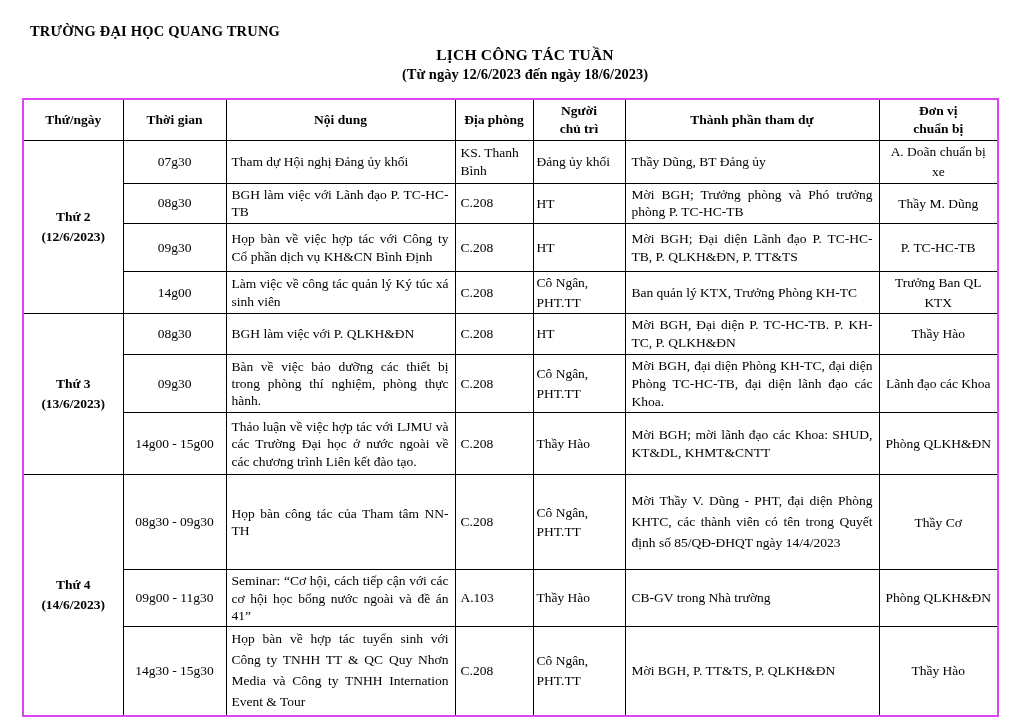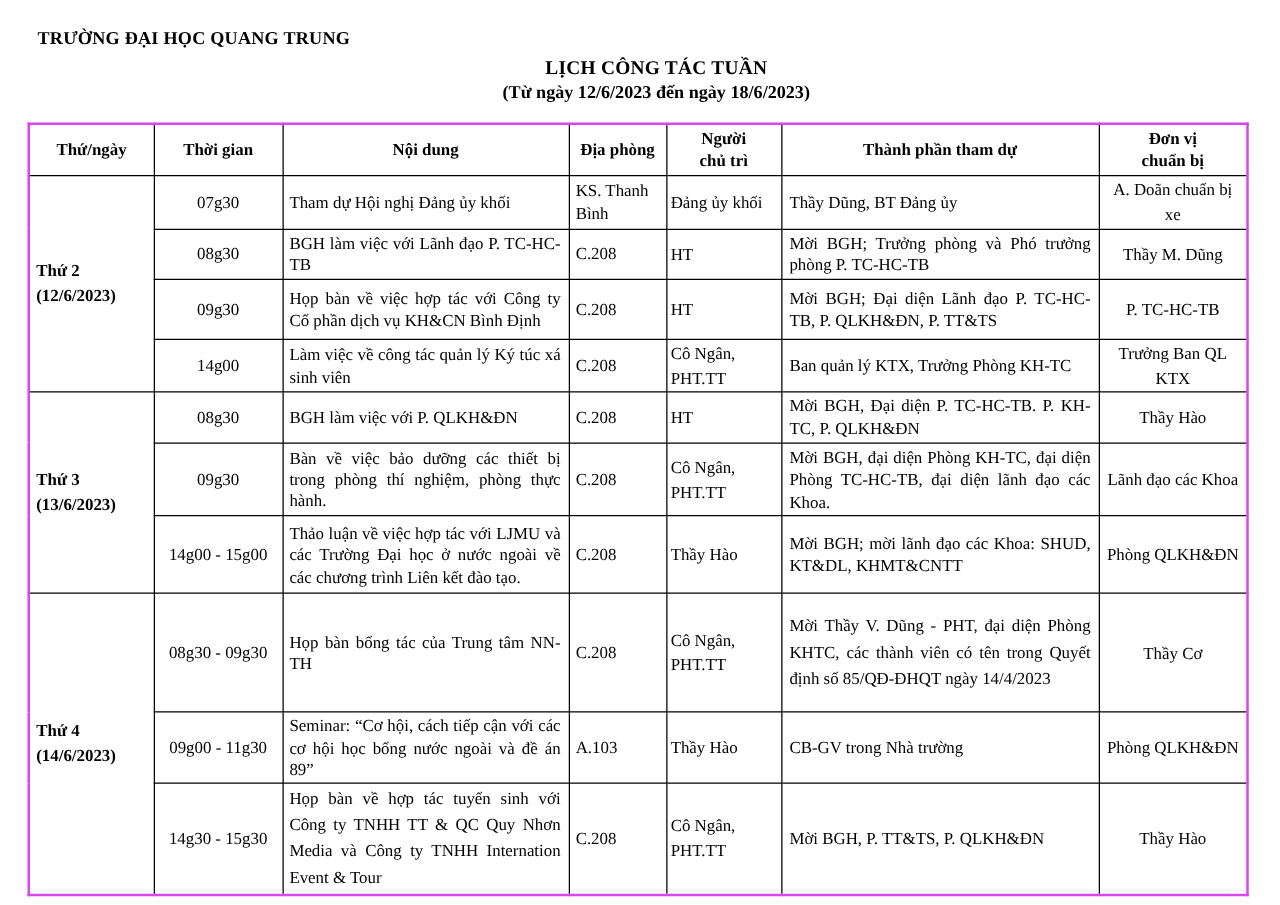--- a/index.html
+++ b/index.html
@@ -42,20 +42,21 @@
   }
   .schedule th {
     font-weight: bold;
     text-align: center;
     white-space: pre-line;
     line-height: 1.35;
     padding: 2px 2px;
   }
   td.day-cell {
     font-weight: bold;
+    text-align: center;
     white-space: pre-line;
     line-height: 1.5;
   }
   td.time-cell { text-align: center; }
   td.content-cell {
     text-align: justify;
     line-height: 1.28;
     padding: 2px 6px 2px 5px;
     font-family: Liberation Serif, serif;
   }
@@ -160,29 +161,29 @@
       <td class="location-cell">C.208</td>
       <td class="chair-cell">Thầy Hào</td>
       <td class="participants-cell">Mời BGH; mời lãnh đạo các Khoa: SHUD, KT&amp;DL, KHMT&amp;CNTT</td>
       <td class="preparer-cell">Phòng QLKH&amp;ĐN</td>
     </tr>
 
     <tr style="height:95px">
       <td class="day-cell" rowspan="3">Thứ 4
 (14/6/2023)</td>
       <td class="time-cell">08g30 - 09g30</td>
-      <td class="content-cell">Họp bàn bổng tác của Trung tâm NN-TH</td>
+      <td class="content-cell">Họp bàn công tác của Tham tâm NN-TH</td>
       <td class="location-cell">C.208</td>
       <td class="chair-cell">Cô Ngân, PHT.TT</td>
       <td class="participants-cell lh-tall">Mời Thầy V. Dũng - PHT, đại diện Phòng KHTC, các thành viên có tên trong Quyết định số 85/QĐ-ĐHQT ngày 14/4/2023</td>
       <td class="preparer-cell">Thầy Cơ</td>
     </tr>
     <tr style="height:55px">
       <td class="time-cell">09g00 - 11g30</td>
-      <td class="content-cell">Seminar: “Cơ hội, cách tiếp cận với các cơ hội học bổng nước ngoài và đề án 89”</td>
+      <td class="content-cell">Seminar: “Cơ hội, cách tiếp cận với các cơ hội học bổng nước ngoài và đề án 41”</td>
       <td class="location-cell">A.103</td>
       <td class="chair-cell">Thầy Hào</td>
       <td class="participants-cell">CB-GV trong Nhà trường</td>
       <td class="preparer-cell">Phòng QLKH&amp;ĐN</td>
     </tr>
     <tr style="height:85px">
       <td class="time-cell">14g30 - 15g30</td>
       <td class="content-cell lh-tall">Họp bàn về hợp tác tuyển sinh với Công ty TNHH TT &amp; QC Quy Nhơn Media và Công ty TNHH Internation Event &amp; Tour</td>
       <td class="location-cell">C.208</td>
       <td class="chair-cell">Cô Ngân, PHT.TT</td>

